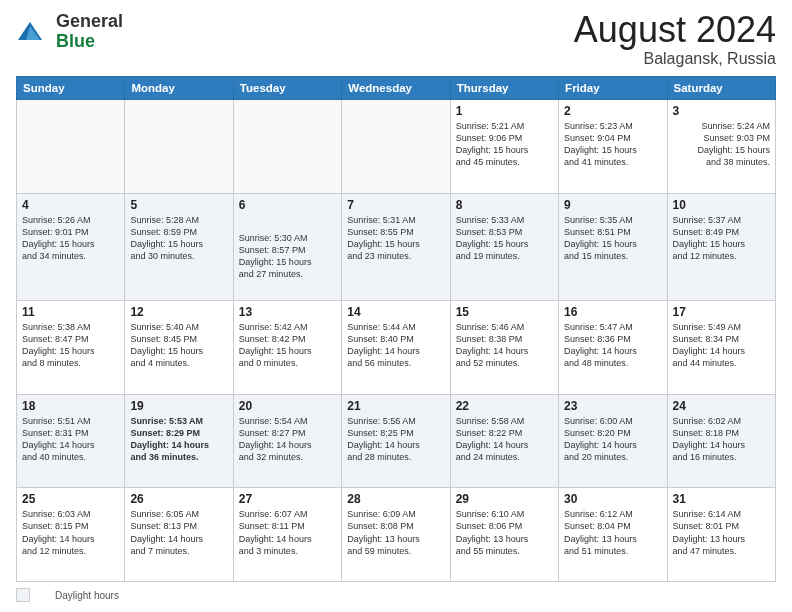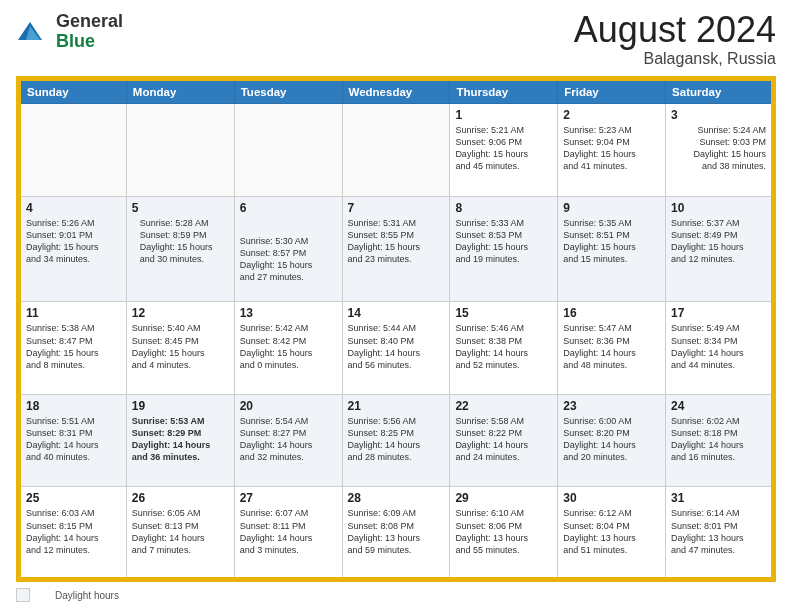--- a/index.html
+++ b/index.html
@@ -48,21 +48,21 @@
       color: #222;
       line-height: 1;
     }
     .location {
       font-size: 16px;
       color: #444;
       margin-top: 2px;
     }
     .calendar {
       flex: 1;
-      border: 5px solid #eab308;
+      border: 1px solid #eab308;
       border-collapse: collapse;
       width: 100%;
       table-layout: fixed;
     }
     .calendar th {
       background-color: #2e7bbd;
       color: #fff;
       font-size: 11.5px;
       font-weight: bold;
       text-align: left;
@@ -175,21 +175,21 @@
         <tr>
           <td class="alt-row">
             <div class="day-number">4</div>
             <div class="day-info" style="white-space: pre-line;">Sunrise: 5:26 AM
 Sunset: 9:01 PM
 Daylight: 15 hours
 and 34 minutes.</div>
           </td>
           <td class="alt-row">
             <div class="day-number">5</div>
-            <div class="day-info" style="white-space: pre-line; margin-left: 8px;">Sunrise: 5:28 AM
+            <div class="day-info" style="white-space: pre-line;">Sunrise: 5:28 AM
 Sunset: 8:59 PM
 Daylight: 15 hours
 and 30 minutes.</div>
           </td>
           <td class="alt-row">
             <div class="day-number">6</div>
             <div class="day-info" style="white-space: pre-line; margin-top: 20px;">Sunrise: 5:30 AM
 Sunset: 8:57 PM
 Daylight: 15 hours
 and 27 minutes.</div>

